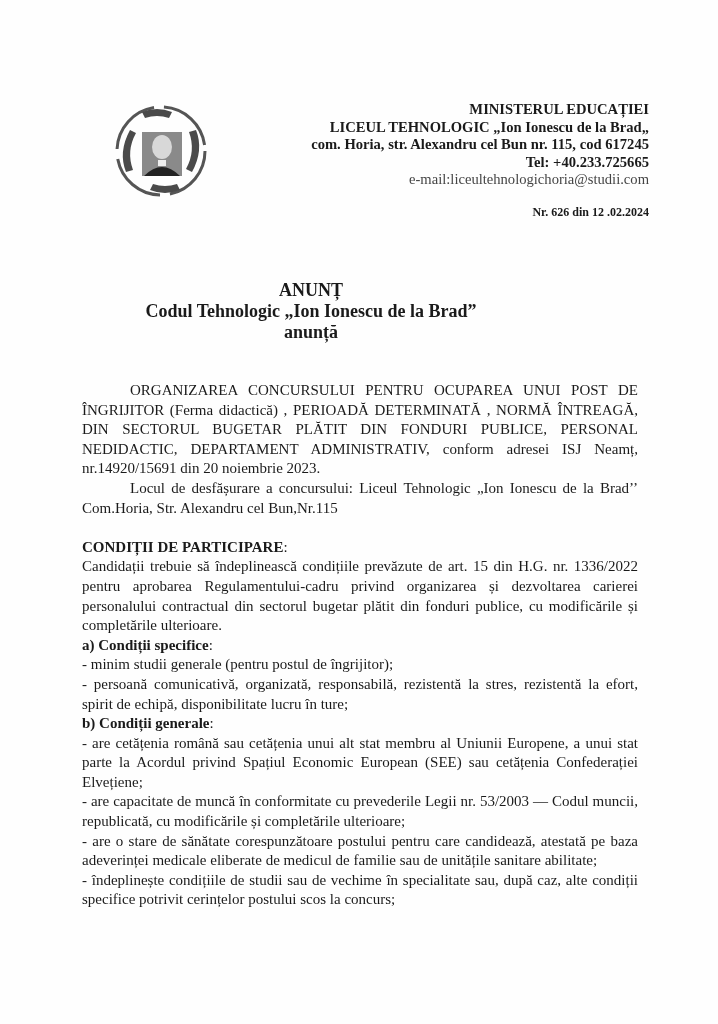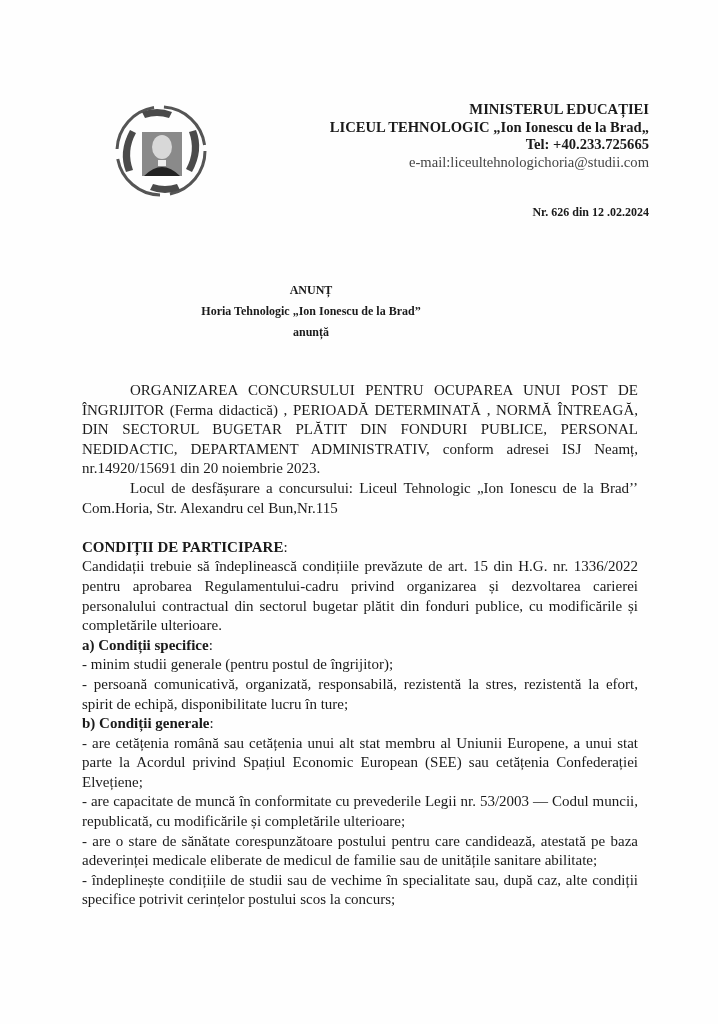--- a/index.html
+++ b/index.html
@@ -6,21 +6,21 @@
   body {
     width: 718px; height: 1024px; background: #ffffff; overflow: hidden;
     font-family: "Liberation Serif", serif; color: #1a1a1a; position: relative;
   }
   .page { position: absolute; left: 0; top: 0; width: 718px; height: 1024px; background: #fefefe; padding-left: 8px; }
   .logo { position: absolute; left: 112px; top: 102px; width: 98px; height: 98px; }
   .header { position: absolute; right: 77px; top: 101px; text-align: right; font-size: 14.6px; line-height: 17.5px; }
   .header .b { font-weight: bold; }
   .header .email { color: #444; }
   .regnr { position: absolute; right: 77px; top: 205px; font-size: 12px; font-weight: bold; }
-  .titles { position: absolute; left: 0; width: 622px; top: 280px; text-align: center; font-weight: bold; font-size: 12px; line-height: 21px; }
+  .titles { position: absolute; left: 0; width: 622px; top: 280px; text-align: center; font-weight: bold; font-size: 18px; line-height: 21px; }
   .body { position: absolute; left: 82px; width: 556px; top: 381px; font-size: 15px; line-height: 19.6px; text-align: justify; }
   .body p { margin: 0; }
   .indent { text-indent: 48px; }
   .gap { height: 19.6px; }
   .bold { font-weight: bold; }
 </style>
 </head>
 <body>
 
 <div class="page">
@@ -37,29 +37,30 @@
       <rect x="30" y="30" width="40" height="44" fill="#8a8a8a"></rect>
       <ellipse cx="50" cy="45" rx="10" ry="12" fill="#d8d8d8"></ellipse>
       <path d="M32 74 q18 -18 36 0 z" fill="#222"></path>
       <rect x="46" y="58" width="8" height="6" fill="#eee"></rect>
     </svg>
   </div>
 
   <div class="header">
     <div class="b">MINISTERUL EDUCAȚIEI</div>
     <div class="b">LICEUL TEHNOLOGIC „Ion Ionescu de la Brad„</div>
+    <div class="b">com. Horia, str. Alexandru cel Bun nr. 115, cod 617245</div>
     <div class="b">Tel: +40.233.725665</div>
     <div class="email">e-mail:liceultehnologichoria@studii.com</div>
   </div>
 
   <div class="regnr">Nr.   626 din 12 .02.2024</div>
 
   <div class="titles">
     <div>ANUNȚ</div>
-    <div>Horia Tehnologic „Ion Ionescu de la Brad”</div>
+    <div>Codul Tehnologic „Ion Ionescu de la Brad”</div>
     <div>anunță</div>
   </div>
 
   <div class="body">
     <p class="indent">ORGANIZAREA CONCURSULUI  PENTRU OCUPAREA UNUI POST DE ÎNGRIJITOR (Ferma didactică) , PERIOADĂ DETERMINATĂ , NORMĂ ÎNTREAGĂ, DIN SECTORUL BUGETAR PLĂTIT DIN FONDURI PUBLICE, PERSONAL NEDIDACTIC, DEPARTAMENT ADMINISTRATIV, conform adresei ISJ Neamț, nr.14920/15691 din 20 noiembrie 2023.</p>
     <p class="indent">Locul de  desfășurare a concursului: Liceul Tehnologic „Ion Ionescu de la Brad’’ Com.Horia, Str. Alexandru cel Bun,Nr.115</p>
     <div class="gap"></div>
     <p><span class="bold">CONDIȚII DE PARTICIPARE</span><span>:</span></p>
     <p>Candidații trebuie să îndeplinească condițiile prevăzute de art. 15 din H.G. nr. 1336/2022 pentru aprobarea Regulamentului-cadru privind organizarea și dezvoltarea carierei personalului contractual din sectorul bugetar plătit din fonduri publice, cu modificările și completările ulterioare.</p>
     <p><span class="bold">a) Condiții specifice</span><span>:</span></p>

